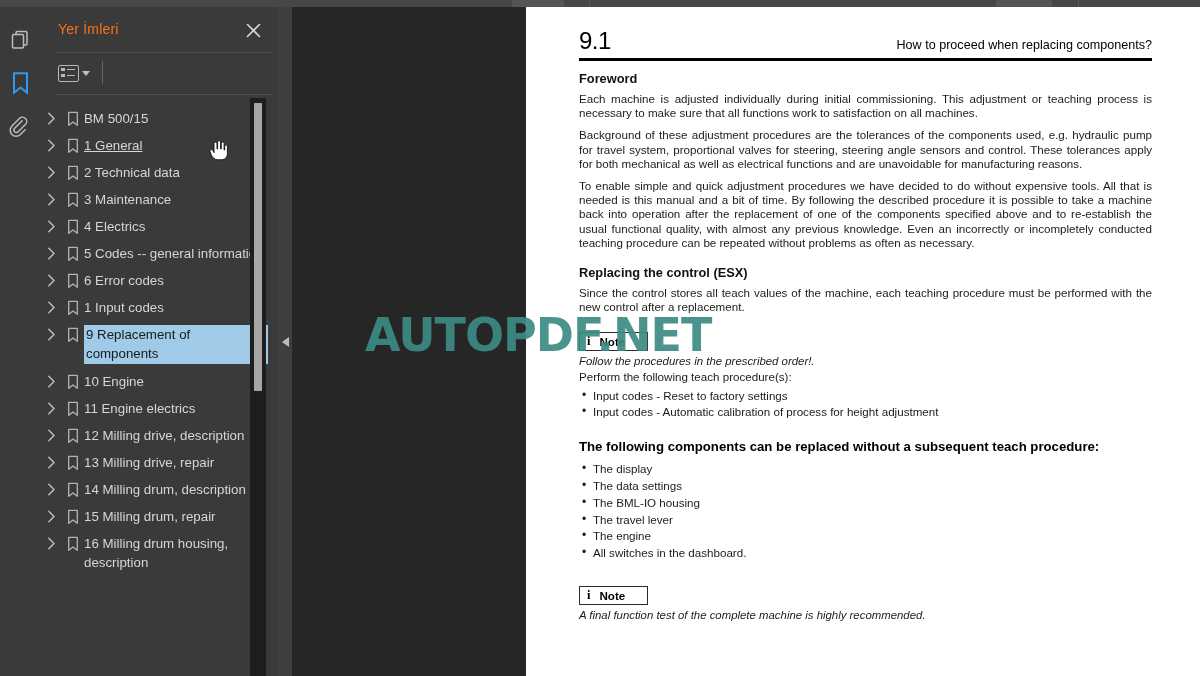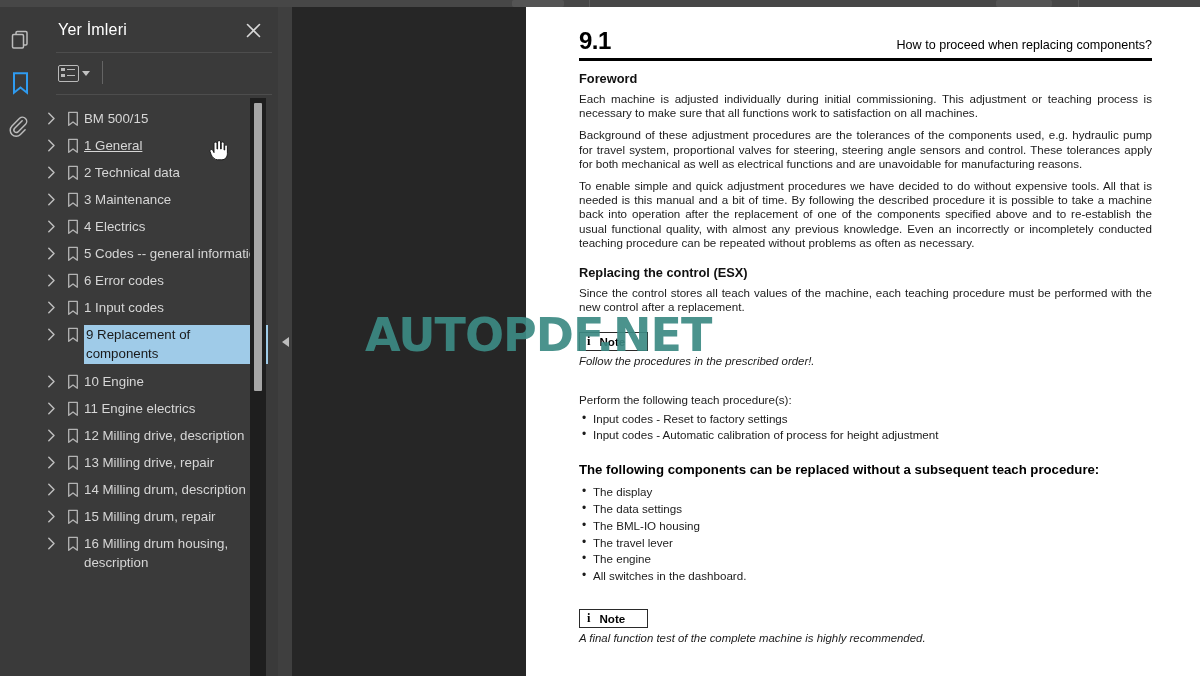--- a/index.html
+++ b/index.html
@@ -45,21 +45,21 @@
   
   .panel {
     position: absolute; left: 40px; top: 7px; width: 240px; height: 669px;
     background: #3a3a3a;
   }
   .panel-head {
     position: relative; height: 46px;
   }
   .panel-title {
     position: absolute; left: 18px; top: 14px;
-    font-size: 16px; color: #ffffff; letter-spacing: .2px; text-align: center;
+    font-size: 14px; color: #f97316; letter-spacing: .2px; text-align: center;
   }
   .panel-close {
     position: absolute; right: 16px; top: 12px;
     width: 22px; height: 22px;
     display: flex; align-items: center; justify-content: center;
   }
   .panel-rule {
     position: absolute; left: 16px; right: 8px; height: 1px; background: #4d4d4d;
   }
   .panel-toolbar { position: relative; height: 42px; }
@@ -145,21 +145,21 @@
   
   .page {
     position: absolute; left: 526px; top: 7px; width: 674px; height: 669px;
     background: #ffffff;
   }
   .page-inner { position: relative; padding: 18px 48px 0 53px; }
 
   .hdr { position: relative; height: 34px; }
   .hdr-num {
     position: absolute; left: 0; top: 2px;
-    font-size: 24px; font-weight: bold; color: #000;
+    font-size: 24px; font-weight: normal; color: #000;
     font-family: "Liberation Sans", sans-serif; letter-spacing: -0.5px;
   }
   .hdr-title {
     position: absolute; right: 0; top: 13px;
     font-size: 12.6px; font-weight: normal; color: #000;
   }
   .hdr-rule {
     position: absolute; left: 0; right: 0; top: 33px; height: 2.5px; background: #000;
   }
 
@@ -523,21 +523,21 @@
       <p class="body last">Since the control stores all teach values of the machine, each teaching procedure must be performed with the new control after a replacement.</p>
 
       <div class="note-wrap">
         <div class="note-box">
           <span class="note-i">i</span>
           <span class="note-word">Note</span>
         </div>
         <div class="note-text">Follow the procedures in the prescribed order!.</div>
       </div>
 
-      <p class="lead" style="margin-top:25px;">Perform the following teach procedure(s):</p>
+      <p class="lead" style="margin-top:2px;">Perform the following teach procedure(s):</p>
       <ul class="blist" id="teach-list">
           <li>Input codes - Reset to factory settings</li>
           <li>Input codes - Automatic calibration of process for height adjustment</li>
         </ul>
 
       <h3 class="bold-head">The following components can be replaced without a subsequent teach procedure:</h3>
       <ul class="blist" id="components-list">
           <li>The display</li>
           <li>The data settings</li>
           <li>The BML-IO housing</li>

